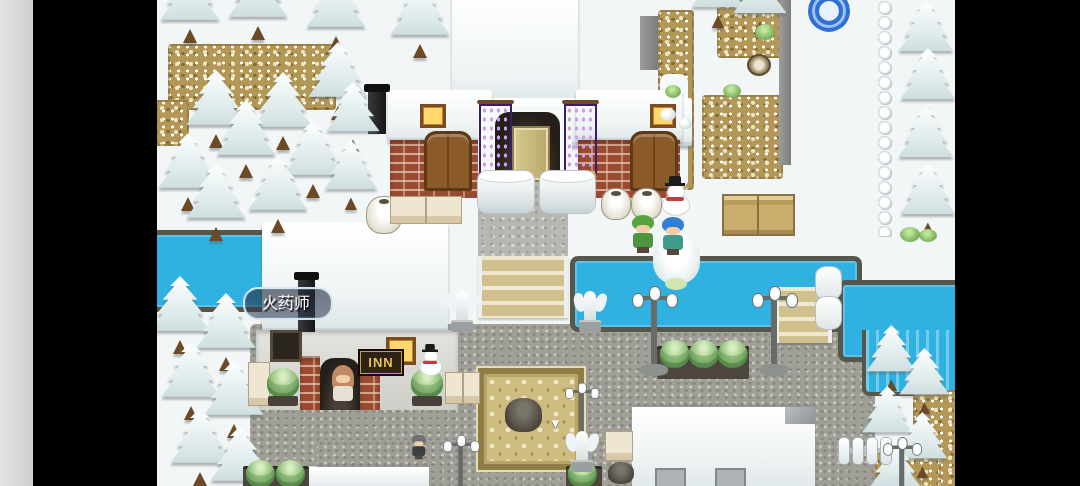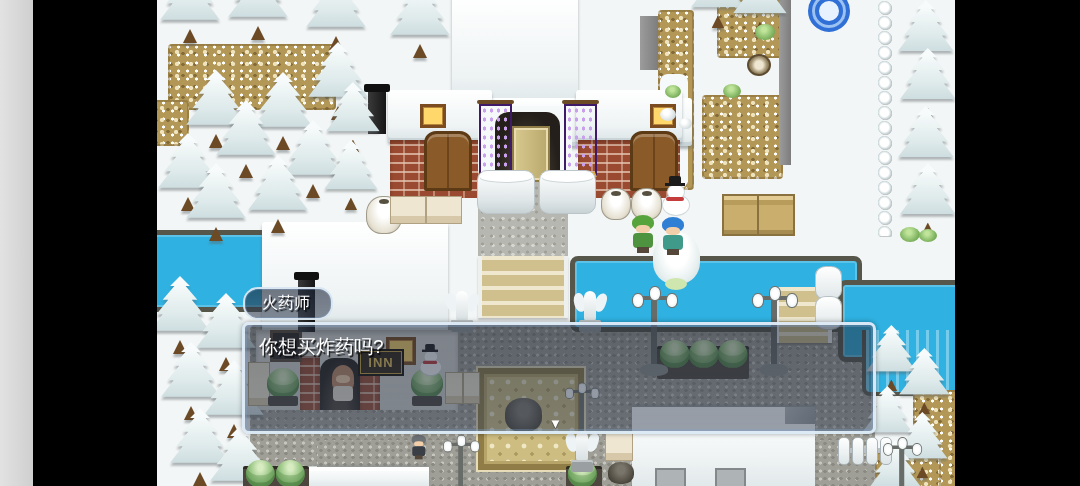--- a/index.html
+++ b/index.html
@@ -451,20 +451,17 @@
           <i class="hair" style="background:#6d7276"></i>
           <i class="face"></i>
           <i class="body" style="background:#3a3f45"></i>
           <i class="legs"></i>
         </div>
       </div>
 
     <div class="namebox" style="left:86px;top:287px;width:52px;height:29px;">
       <span class="uitext" style="font-size:16px;white-space:nowrap;">火药师</span>
     </div>
-    <div class="msgwin" style="left:85px;top:322px;width:628px;height:106px;">
-      <div class="uitext" style="position:absolute;left:14px;top:9px;font-size:19px;">你想买炸药吗?</div>
-    </div>
     <div class="pausearrow" style="left:392px;top:417px;">▼</div>
   </div>
 
   <div id="bar-right"></div>
 </div>
 
 </body></html>

